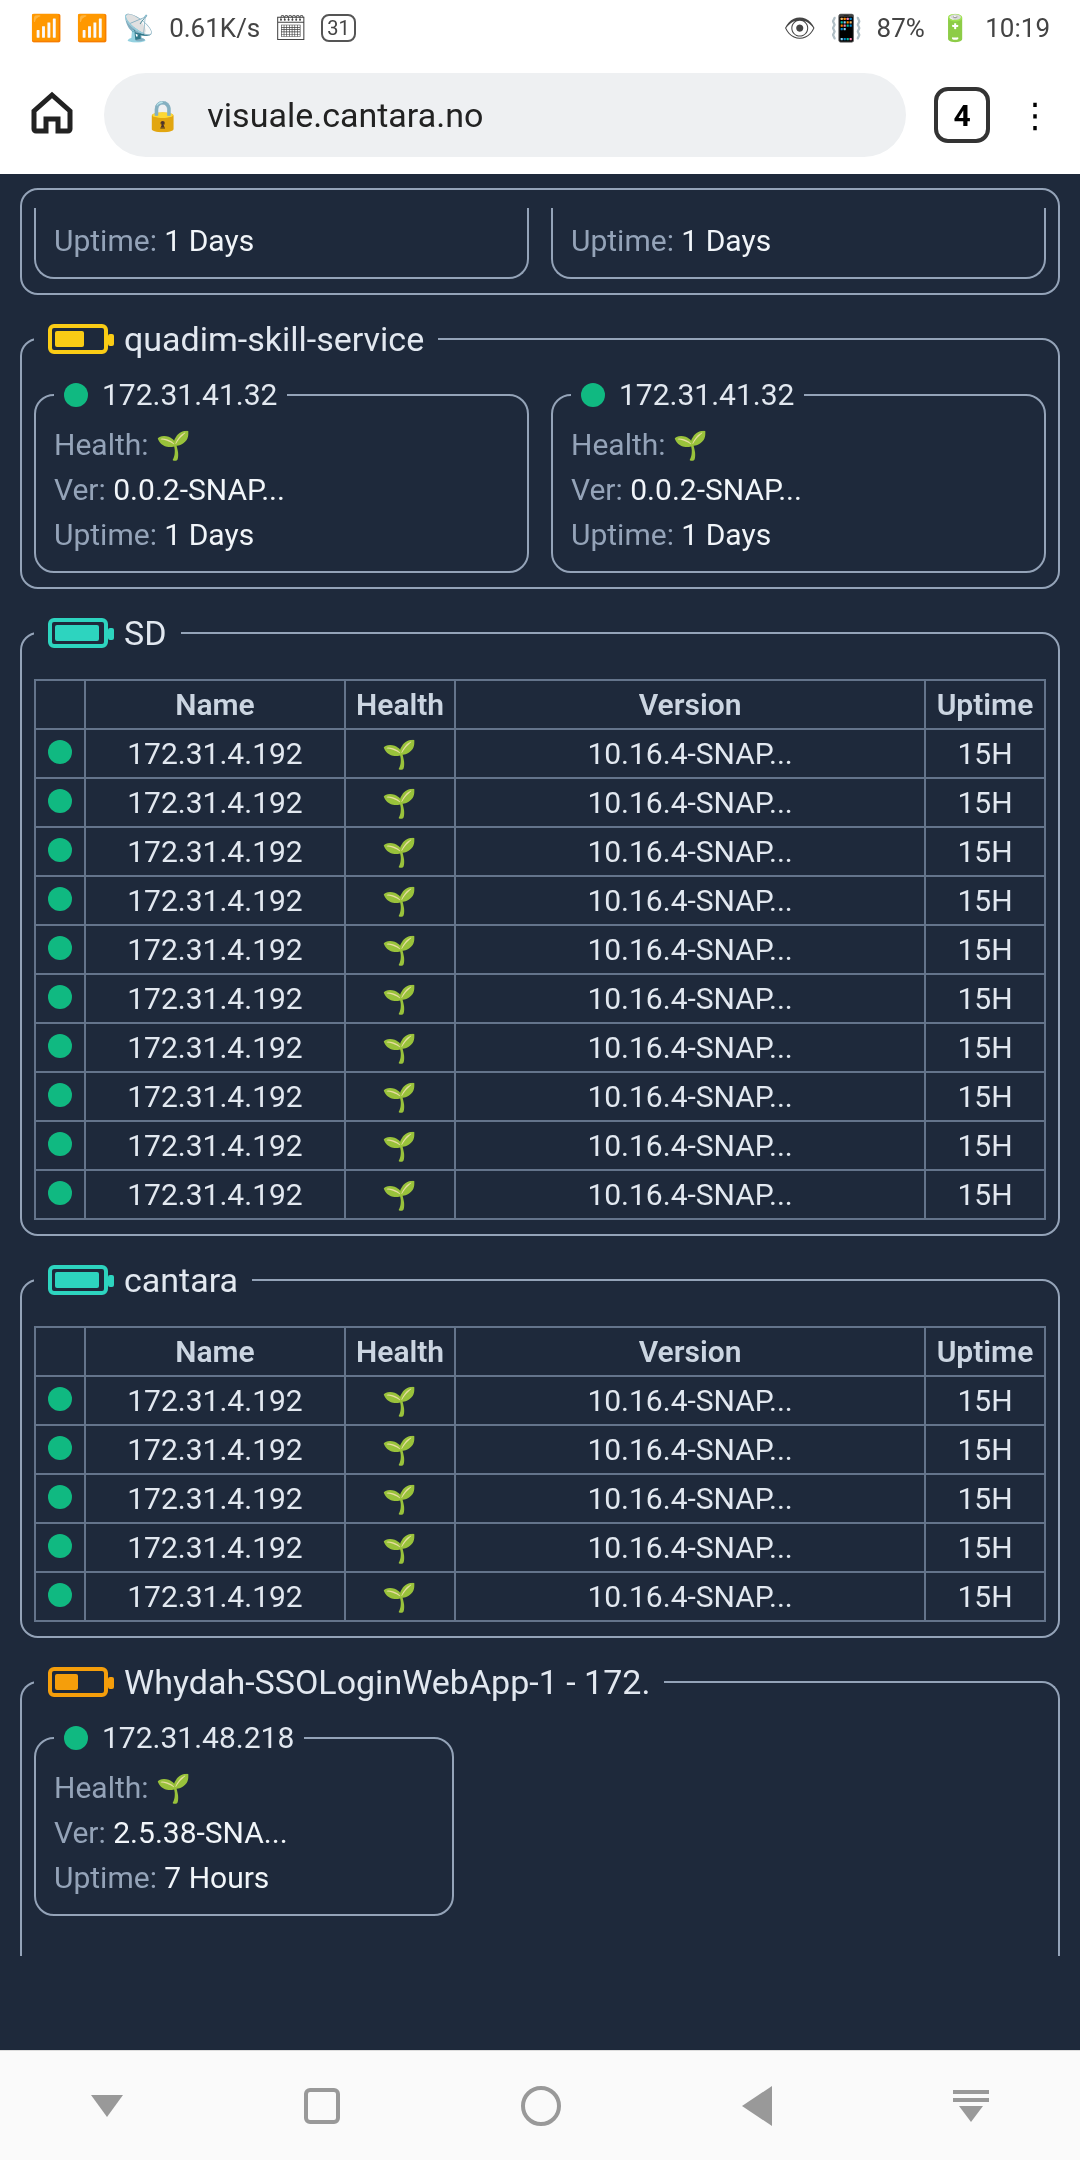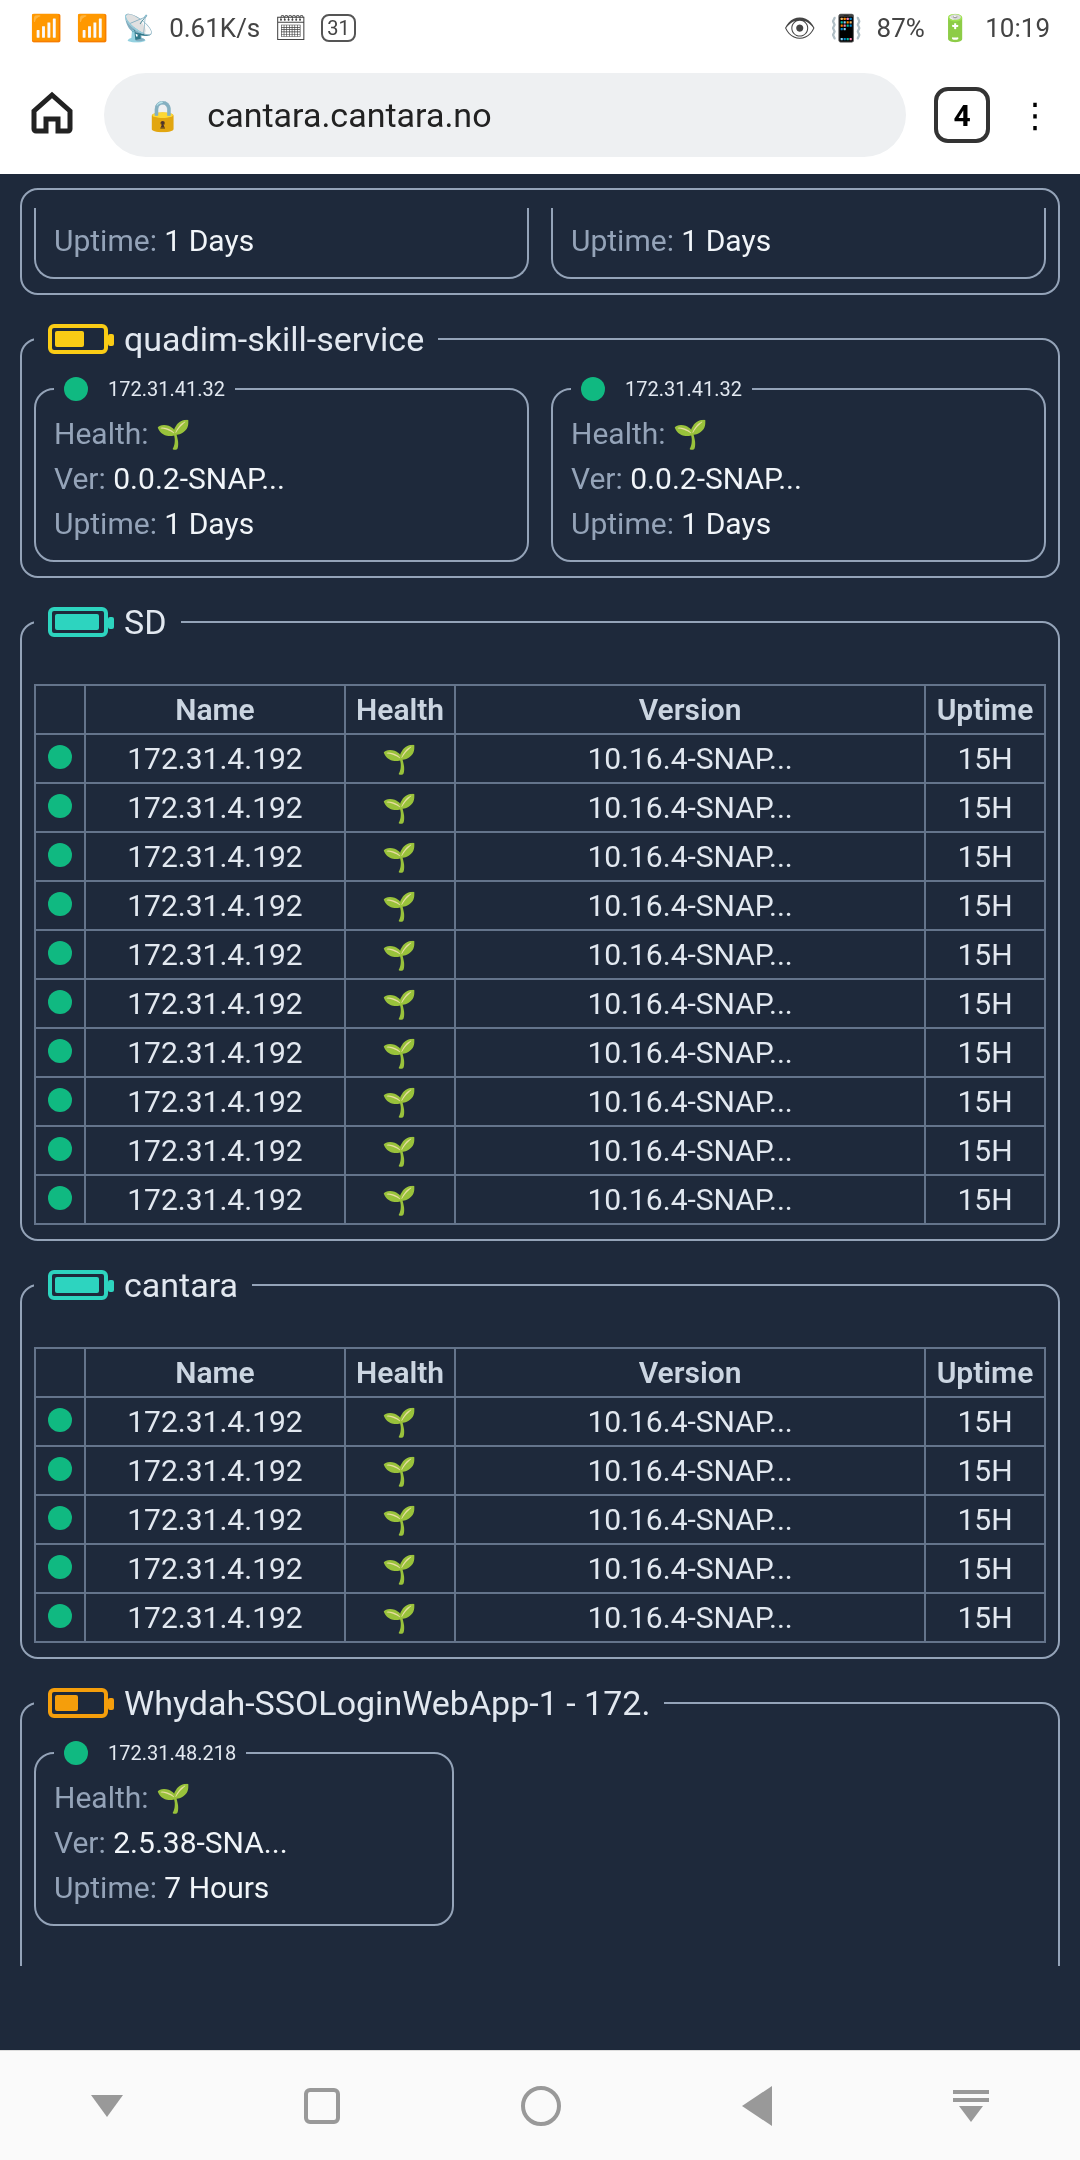--- a/index.html
+++ b/index.html
@@ -88,36 +88,36 @@
     display:flex; gap:22px; flex-wrap:wrap;
   }
   fieldset.node {
     border:2px solid #94a3b8;
     border-radius:20px;
     flex:1;
     min-width:380px;
     padding: 10px 18px 14px 18px;
   }
   fieldset.node > legend {
-    display:flex; align-items:center; gap:20px;
+    display:flex; align-items:center; gap:14px;
     padding:0 10px;
-    font-size:20px;
+    font-size:30px;
     color:#e2e8f0;
   }
   .dot {
     width:24px;height:24px;border-radius:50%;background:#10b981;display:inline-block;
   }
   .kv { font-size:30px; line-height:1.5; }
   .kv .k{ color:#94a3b8; }
   .kv .v{ color:#f1f5f9; }
   .seedling{ color:#22c55e; font-size:28px;}
   table.svc {
     width:100%;
     border-collapse:collapse;
-    margin-top:24px;
+    margin-top:8px;
   }
   table.svc th, table.svc td {
     border:2px solid #64748b;
     padding:6px 10px;
     text-align:center;
     font-size:30px;
     color:#e2e8f0;
   }
   table.svc th { color:#cbd5e1; font-weight:600; border-top:2px solid #64748b;}
   table.svc td.dotcell{width:50px;}
@@ -164,21 +164,21 @@
 </div>
 
 <div class="browser-bar">
   <div class="home-icon">
     <svg viewBox="0 0 24 24" fill="none" stroke="#222" stroke-width="2.5">
         <path d="M3 11 12 3l9 8v9a1 1 0 0 1-1 1h-5v-6H9v6H4a1 1 0 0 1-1-1z"></path>
       </svg>
   </div>
   <div class="url-pill">
     <span class="lock-icon">🔒</span>
-    <span>cantara.cantara.no</span>
+    <span>visuale.cantara.no</span>
   </div>
   <div class="tab-count">4</div>
   <div class="kebab">⋮</div>
 </div>
 
 <div class="content">
 
   <fieldset class="group cut-top">
     <div class="nodes-row">
       <fieldset class="node" style="border-top:none;border-radius:0 0 20px 20px;">

